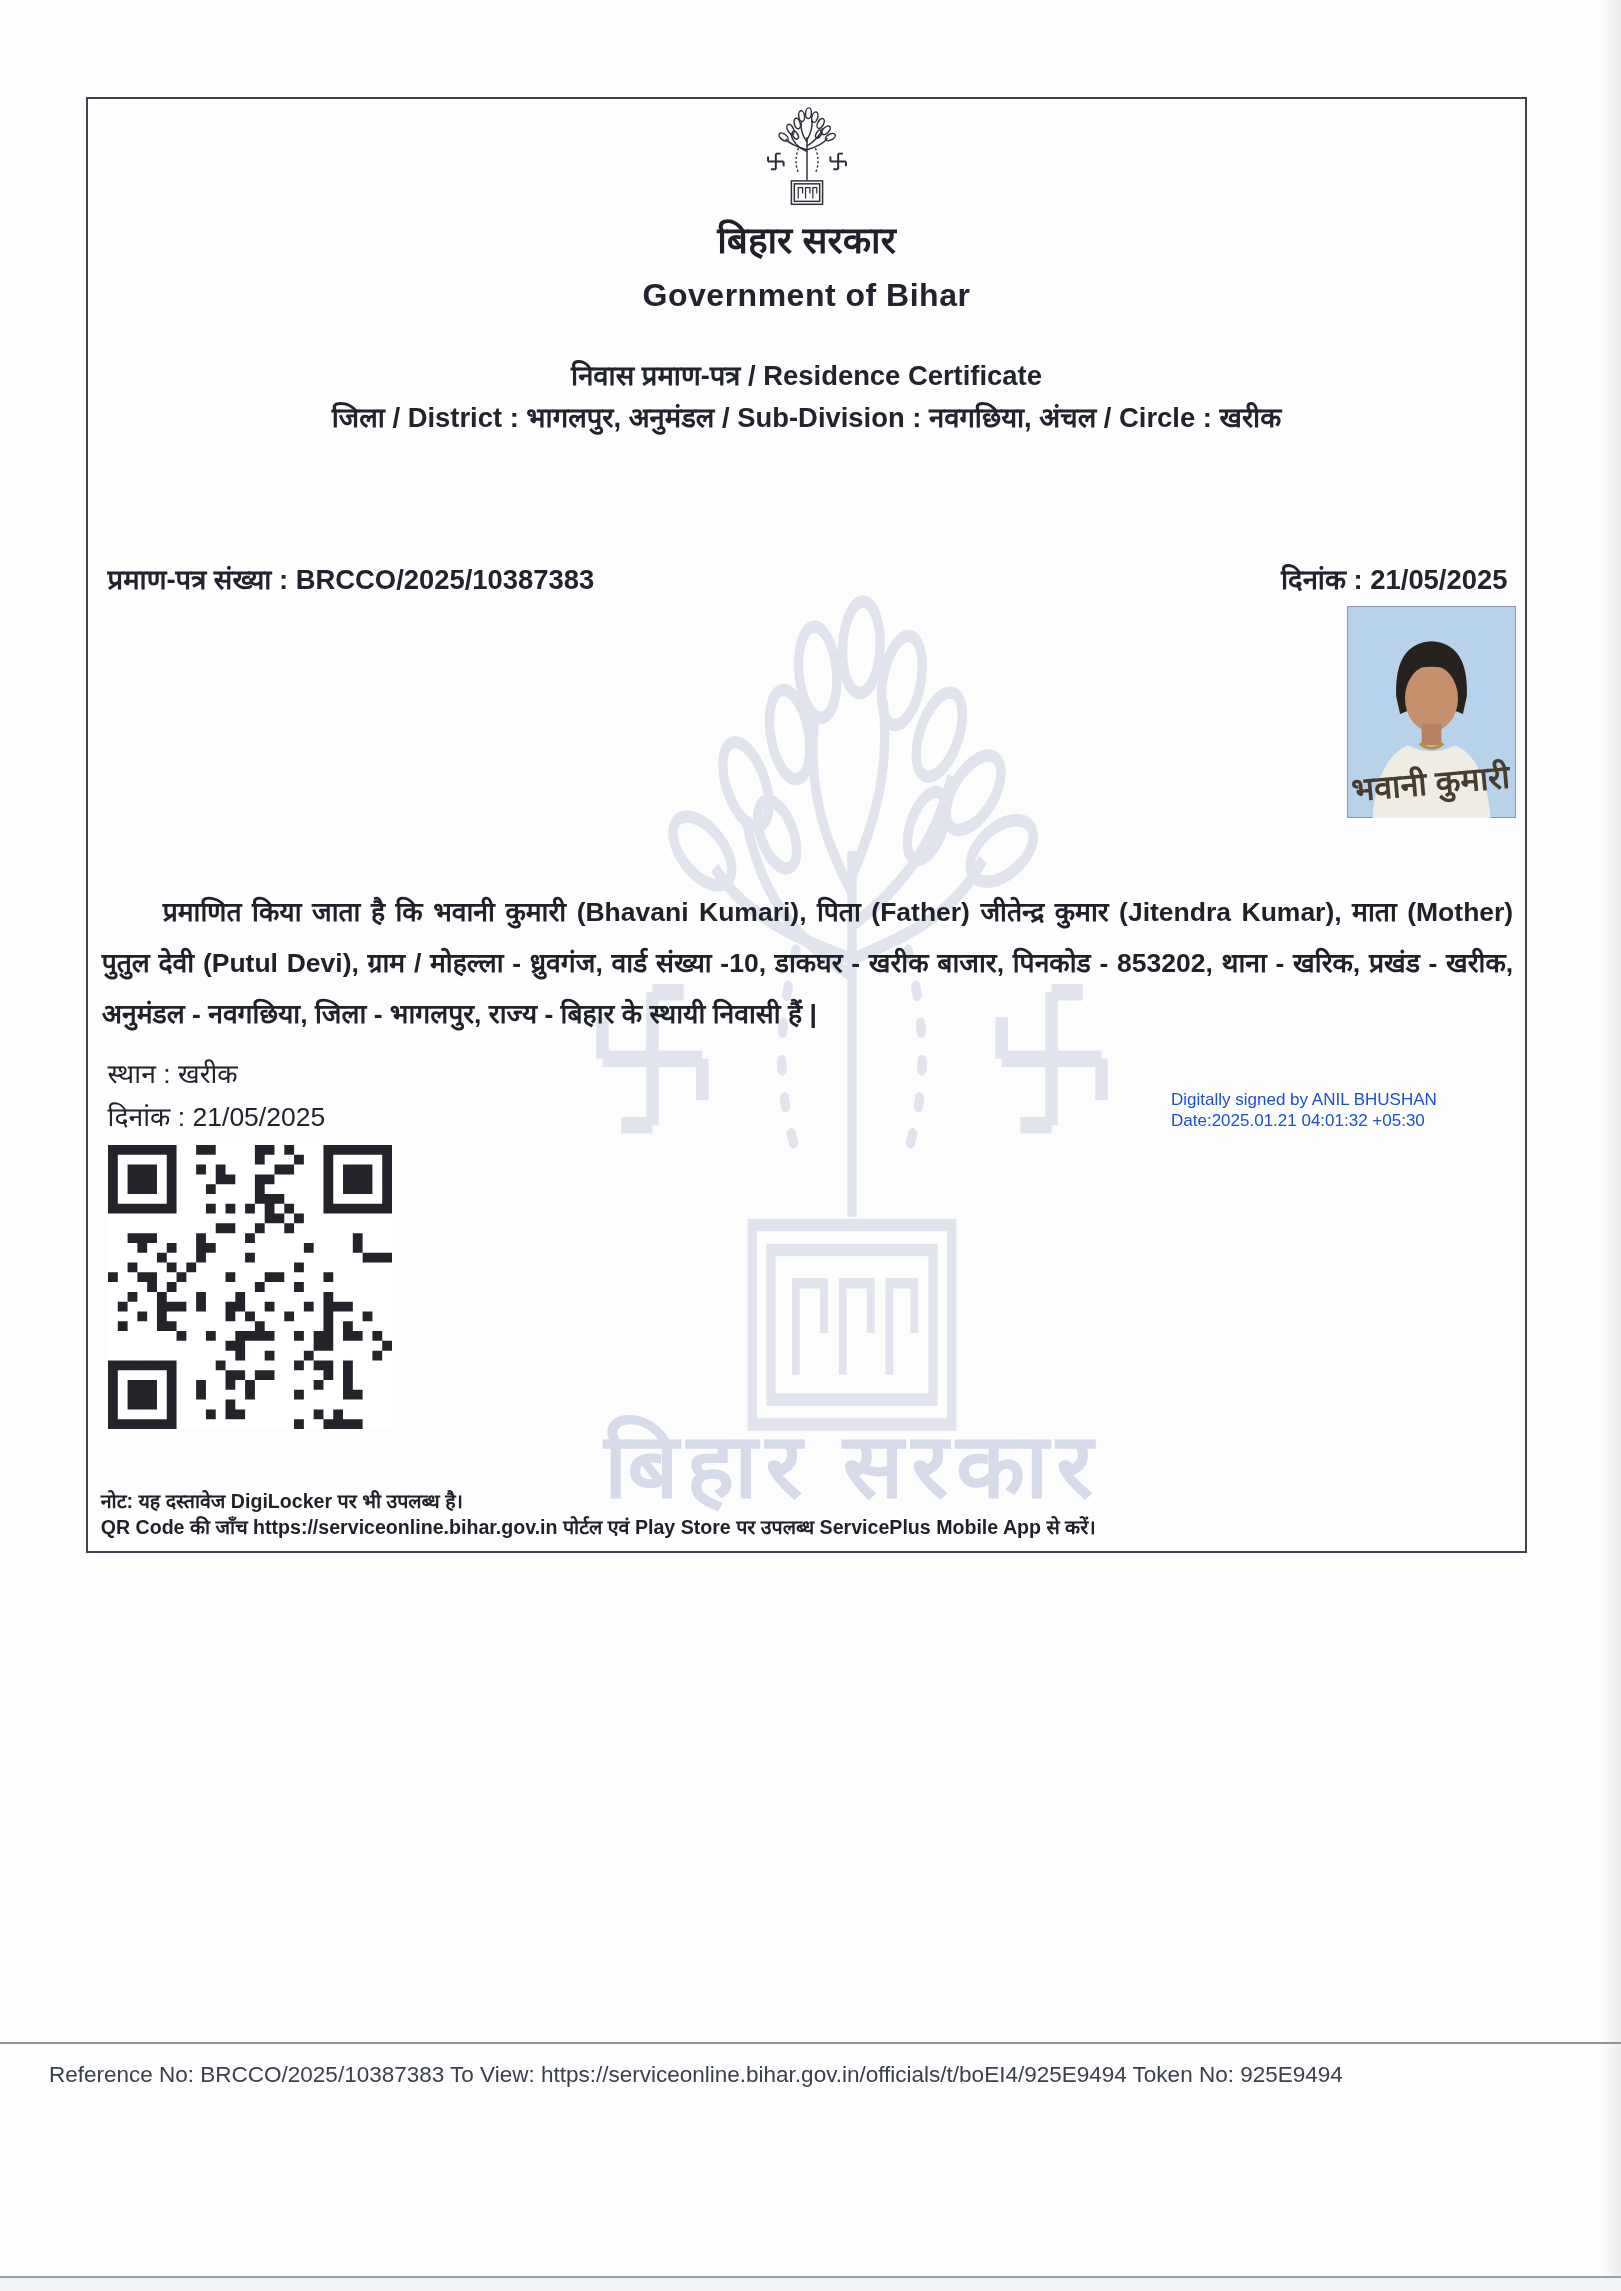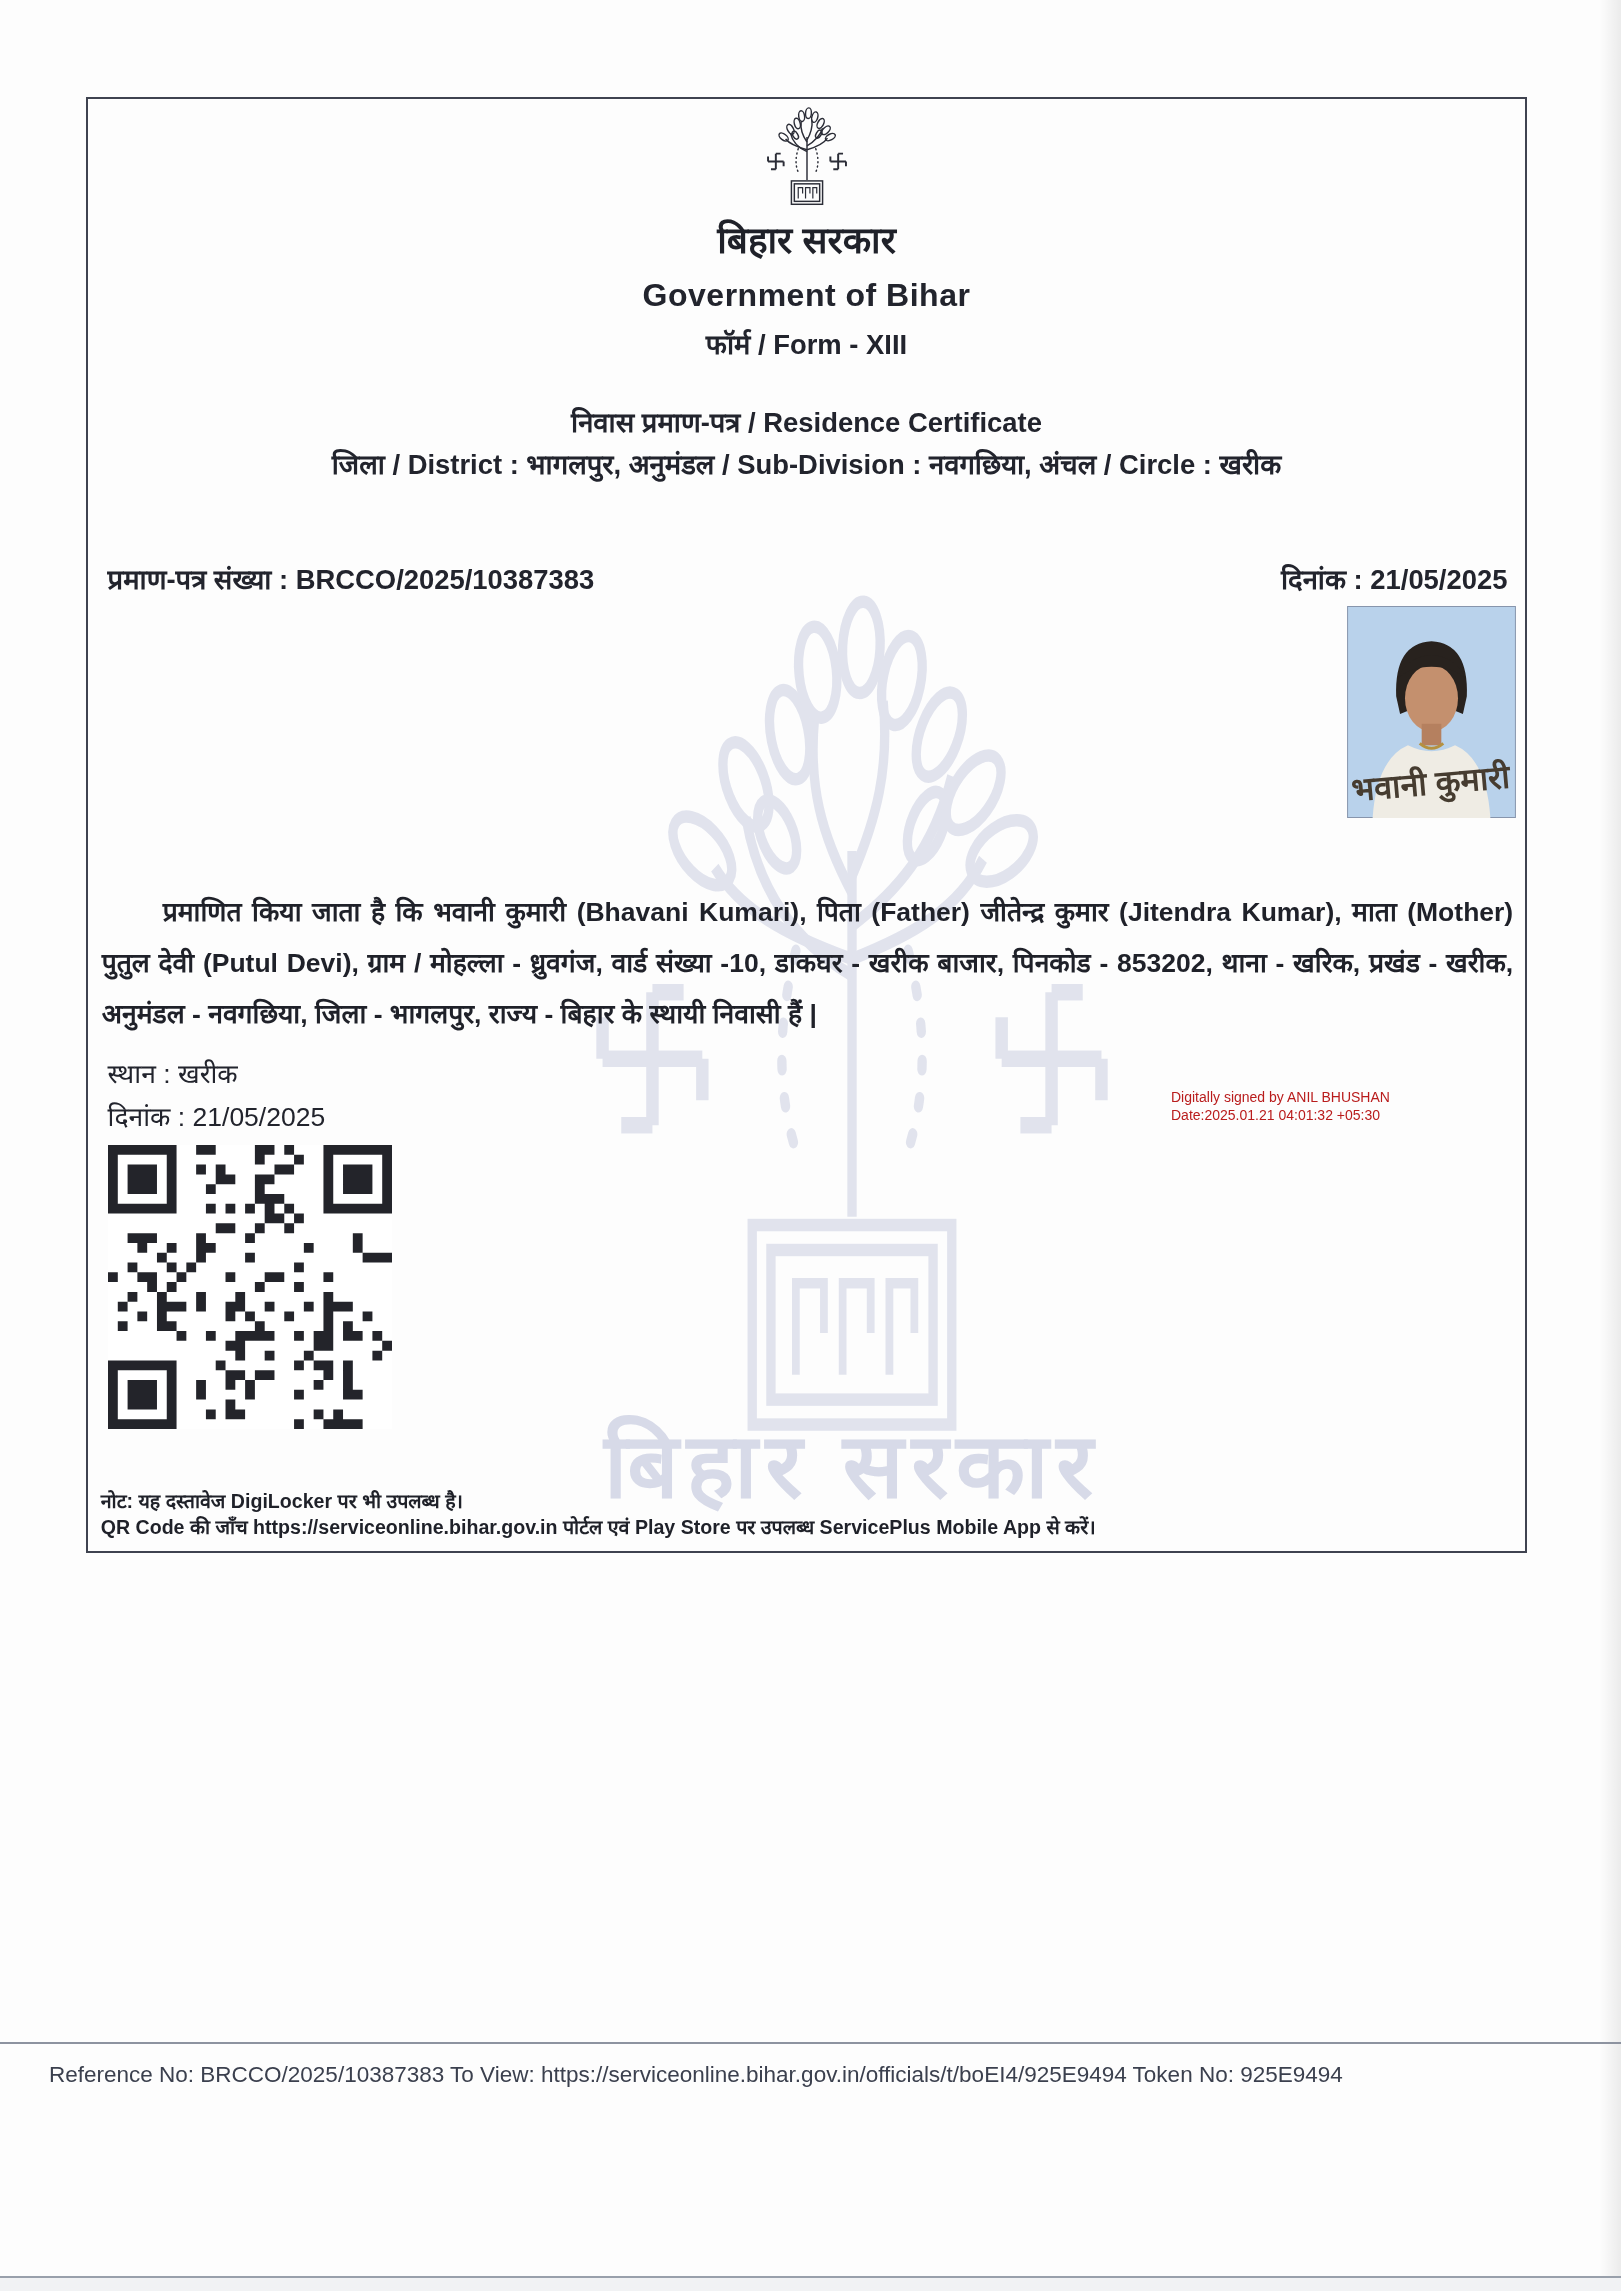--- a/index.html
+++ b/index.html
@@ -36,22 +36,22 @@
 
   .photo{position:absolute;left:1259px;top:507px;width:169px;height:212px;}
   .photo svg{display:block;}
 
   .body-para{position:absolute;left:13.7px;right:11.8px;top:761px;
     font-size:26.5px;font-weight:700;line-height:1.93;text-align:justify;
     text-indent:61px;color:#1f2129;}
 
   .place-block{position:absolute;left:19.6px;top:954px;font-size:26.5px;font-weight:400;line-height:1.63;}
 
-  .digital-sig{position:absolute;left:1083px;top:990px;font-size:14px;line-height:1.25;
-    color:#b91c1c;font-weight:500;}
+  .digital-sig{position:absolute;left:1083px;top:990px;font-size:17px;line-height:1.25;
+    color:#1d4ed8;font-weight:500;}
 
   .qr-wrap{position:absolute;left:19.6px;top:1046px;width:284px;height:284px;}
 
   .sign-label{position:absolute;right:13.7px;top:1157px;font-size:26.5px;font-weight:700;text-align:right;}
 
   .qr-notes{position:absolute;left:12.7px;top:1389px;font-size:19.6px;font-weight:700;line-height:1.33;color:#1f2129;}
 
   .rule{position:absolute;left:0;width:1621px;height:2px;background:#8d93a0;}
   .rule-top{top:2042px;}
   .rule-bottom{top:2276px;background:#99a0ab;}
@@ -111,21 +111,20 @@
   </div>
 
   <div class="layer">
 
     <div class="header">
       <svg class="emblem-main" viewBox="0 0 220 230">
         <use href="#emblem"></use>
       </svg>
       <h1 class="org-hi">बिहार सरकार</h1>
       <h2 class="org-en">Government of Bihar</h2>
-      <div class="form-line">फॉर्म / Form - XIII</div>
       <div class="title-line">निवास प्रमाण-पत्र / Residence Certificate</div>
       <div class="district-line">जिला / District : भागलपुर, अनुमंडल / Sub-Division : नवगछिया, अंचल / Circle : खरीक</div>
     </div>
 
     <div class="meta-row">
       <span>प्रमाण-पत्र संख्या : BRCCO/2025/10387383</span>
       <span>दिनांक : 21/05/2025</span>
     </div>
 
     <div class="photo">

